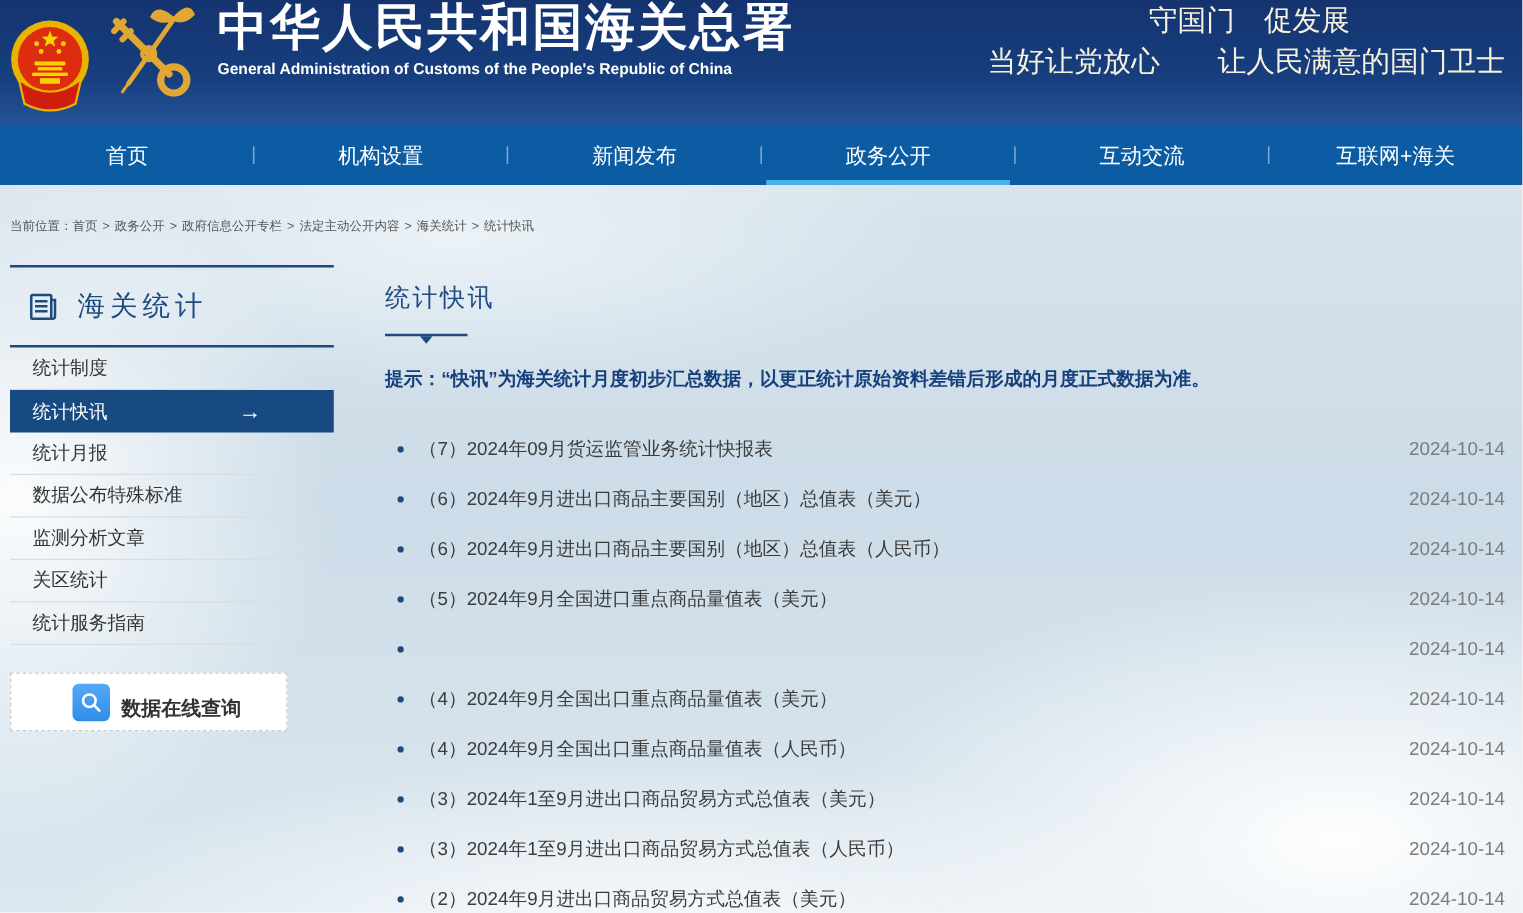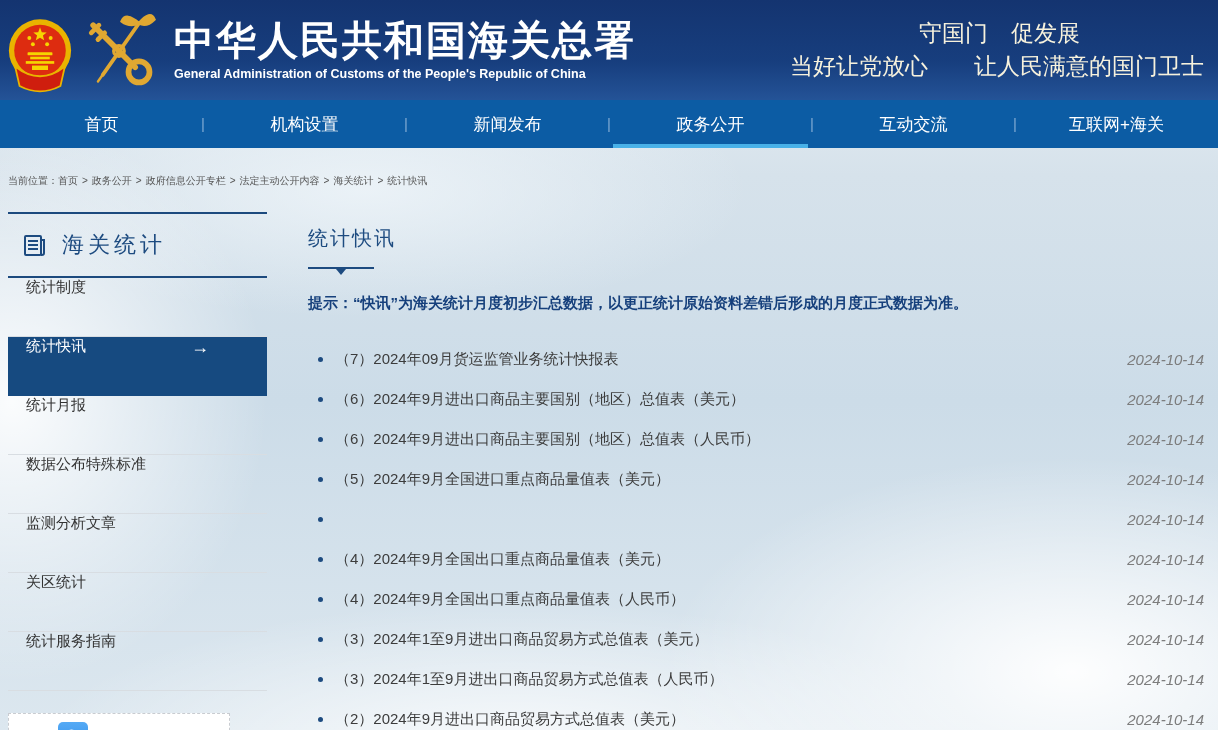--- a/index.html
+++ b/index.html
@@ -11,21 +11,21 @@
     background:
       radial-gradient(48% 42% at 88% 92%, rgba(255,255,255,.95) 0%, rgba(255,255,255,0) 70%),
       radial-gradient(30% 55% at 1% 55%, rgba(255,255,255,.92) 0%, rgba(255,255,255,0) 70%),
       radial-gradient(55% 30% at 42% 104%, rgba(255,255,255,.85) 0%, rgba(255,255,255,0) 72%),
       radial-gradient(45% 25% at 30% 26%, rgba(240,246,250,.8) 0%, rgba(240,246,250,0) 70%),
       linear-gradient(180deg,#edf2f6 0%,#d6e2eb 24%,#ccdce8 55%,#dce7ef 100%);
   }
 
   
   .hdr{
-    height:100px; display:flex; align-items:center; padding-left:8px;
+    height:100px; display:flex; padding-left:8px;
     background:linear-gradient(180deg,#143470 0%,#173e7e 62%,#245397 100%);
   }
   .emblem{ width:64px; height:86px; margin-top:8px; flex:none; }
   .customs-logo{ width:84px; height:84px; margin-left:4px; flex:none; }
   .hdr-titles{ margin-left:14px; }
   .hdr-title{ color:#fff; font-size:40px; font-weight:bold; letter-spacing:2px; line-height:1.1;
               font-family:"Liberation Serif","DejaVu Serif",serif; white-space:nowrap; }
   .hdr-sub{ color:#fff; font-size:12.5px; font-weight:bold; margin-top:4px; white-space:nowrap; }
   .slogan{ margin-left:auto; text-align:right; padding-right:14px; color:#f7f2dd;
            font-size:23px; line-height:1.45; white-space:nowrap; }
@@ -48,21 +48,21 @@
 
   
   .content{ display:flex; align-items:flex-start; padding:0 14px 0 8px; }
 
   
   .sidebar{ width:259px; flex:none; }
   .side-head{ border-top:2px solid #1c4a7e; border-bottom:2px solid #1c4a7e;
               height:66px; display:flex; align-items:center; padding-left:14px; }
   .side-head-icon{ width:26px; height:26px; flex:none; }
   .side-title{ color:#1d4b80; font-size:22px; letter-spacing:4px; margin-left:14px; }
-  .side-item{ position:relative; height:59px; display:flex; align-items:flex-start;
+  .side-item{ position:relative; height:34px; display:flex; align-items:center;
               padding-left:18px; font-size:15px; color:#333;
               border-bottom:1px solid #d8dde2; cursor:pointer; }
   .side-item.active{ background:#164a80; color:#fff; border-bottom:none; }
   .side-item.active .arrow{ position:absolute; right:58px; font-size:18px; color:#fff; }
   .query-btn{ margin-top:22px; width:222px; height:47px; background:#fff;
               border:1px dashed #c9ccd1; display:flex; align-items:center;
               padding-left:49px; cursor:pointer; }
   .query-icon{ width:30px; height:30px; border-radius:5px; flex:none;
                background:linear-gradient(180deg,#55aaf5,#2e8ce9);
                display:flex; align-items:center; justify-content:center; }
@@ -74,21 +74,21 @@
   .title-line{ width:66px; height:2px; background:#1d4b80; margin-top:15px; position:relative; }
   .title-line::after{ content:''; position:absolute; left:50%; top:2px; transform:translateX(-50%);
                       border-left:5px solid transparent; border-right:5px solid transparent;
                       border-top:6px solid #1d4b80; }
   .tip{ margin-top:25px; font-size:15px; font-weight:bold; color:#16407c; }
   .list{ margin-top:26px; }
   .art-row{ height:40px; display:flex; align-items:center; }
   .bullet{ width:5px; height:5px; border-radius:50%; background:#1d4b80; flex:none;
            margin:0 12px 0 10px; }
   .art-title{ font-size:15px; color:#3c3c3c; cursor:pointer; }
-  .art-date{ margin-left:auto; font-size:15px; color:#7d7d7d;font-style:italic; }
+  .art-date{ margin-left:auto; font-size:15px; color:#7d7d7d; }
 </style>
 </head>
 <body>
 
 <div class="page">
 
   <div class="hdr">
     <svg class="emblem" viewBox="0 0 72 96">
       <circle cx="36" cy="44" r="35" fill="#e9b400"></circle>
       <circle cx="36" cy="44" r="29" fill="#dd2c10"></circle>

